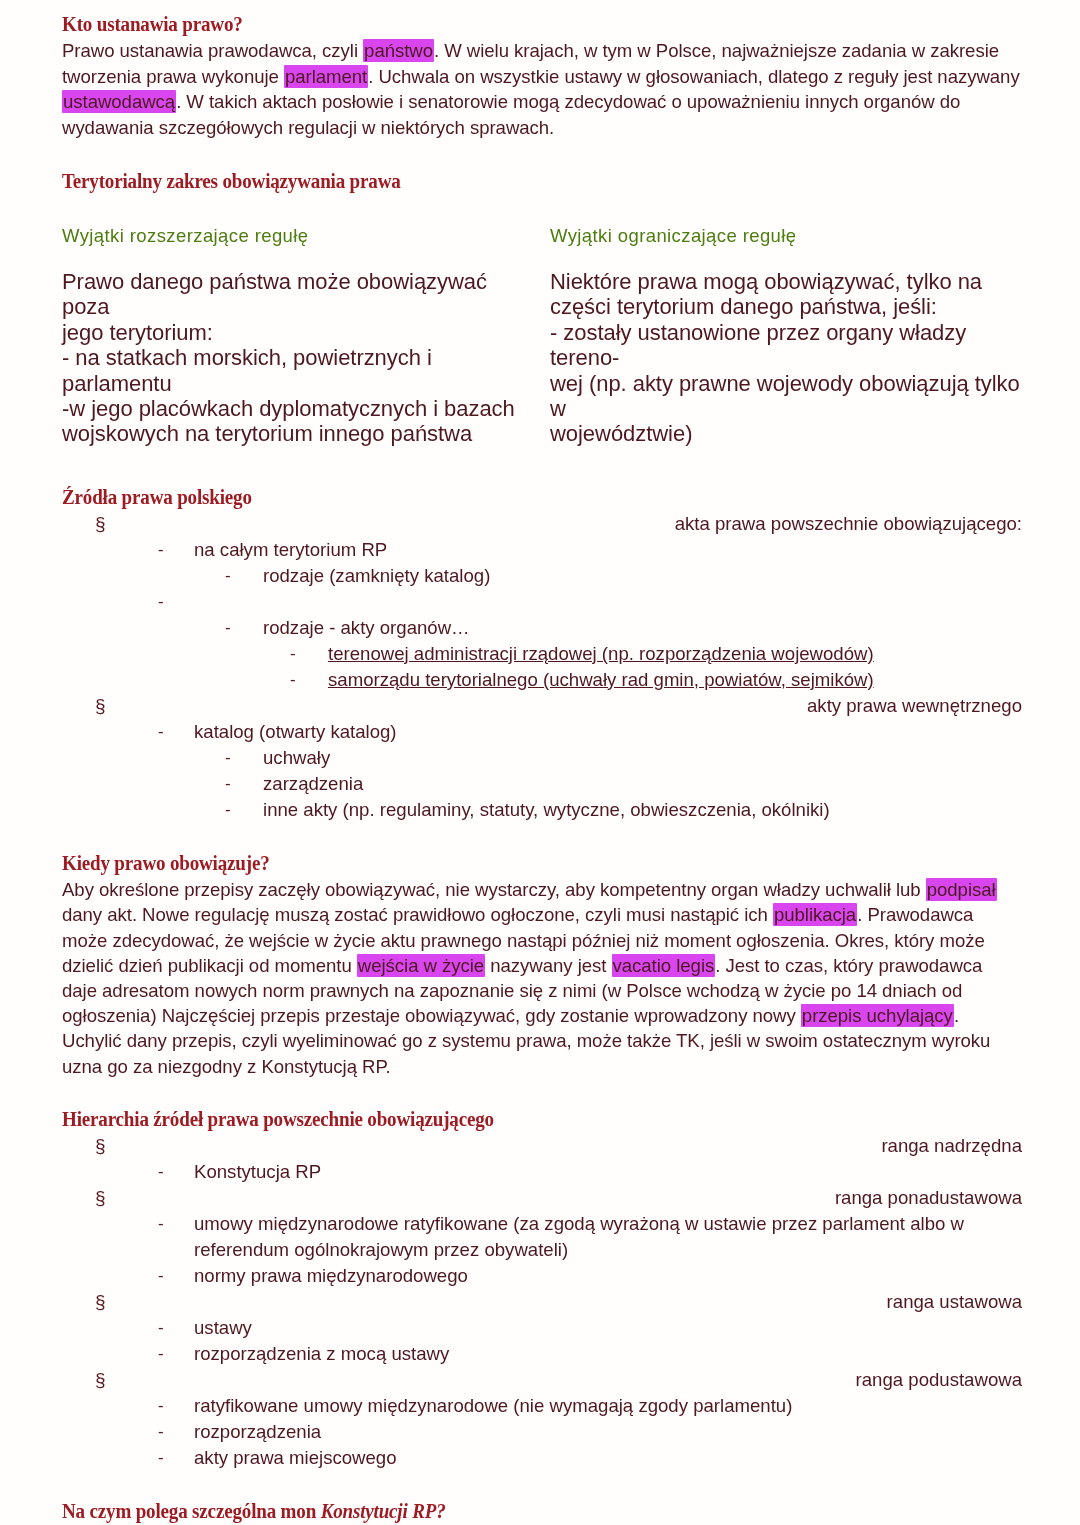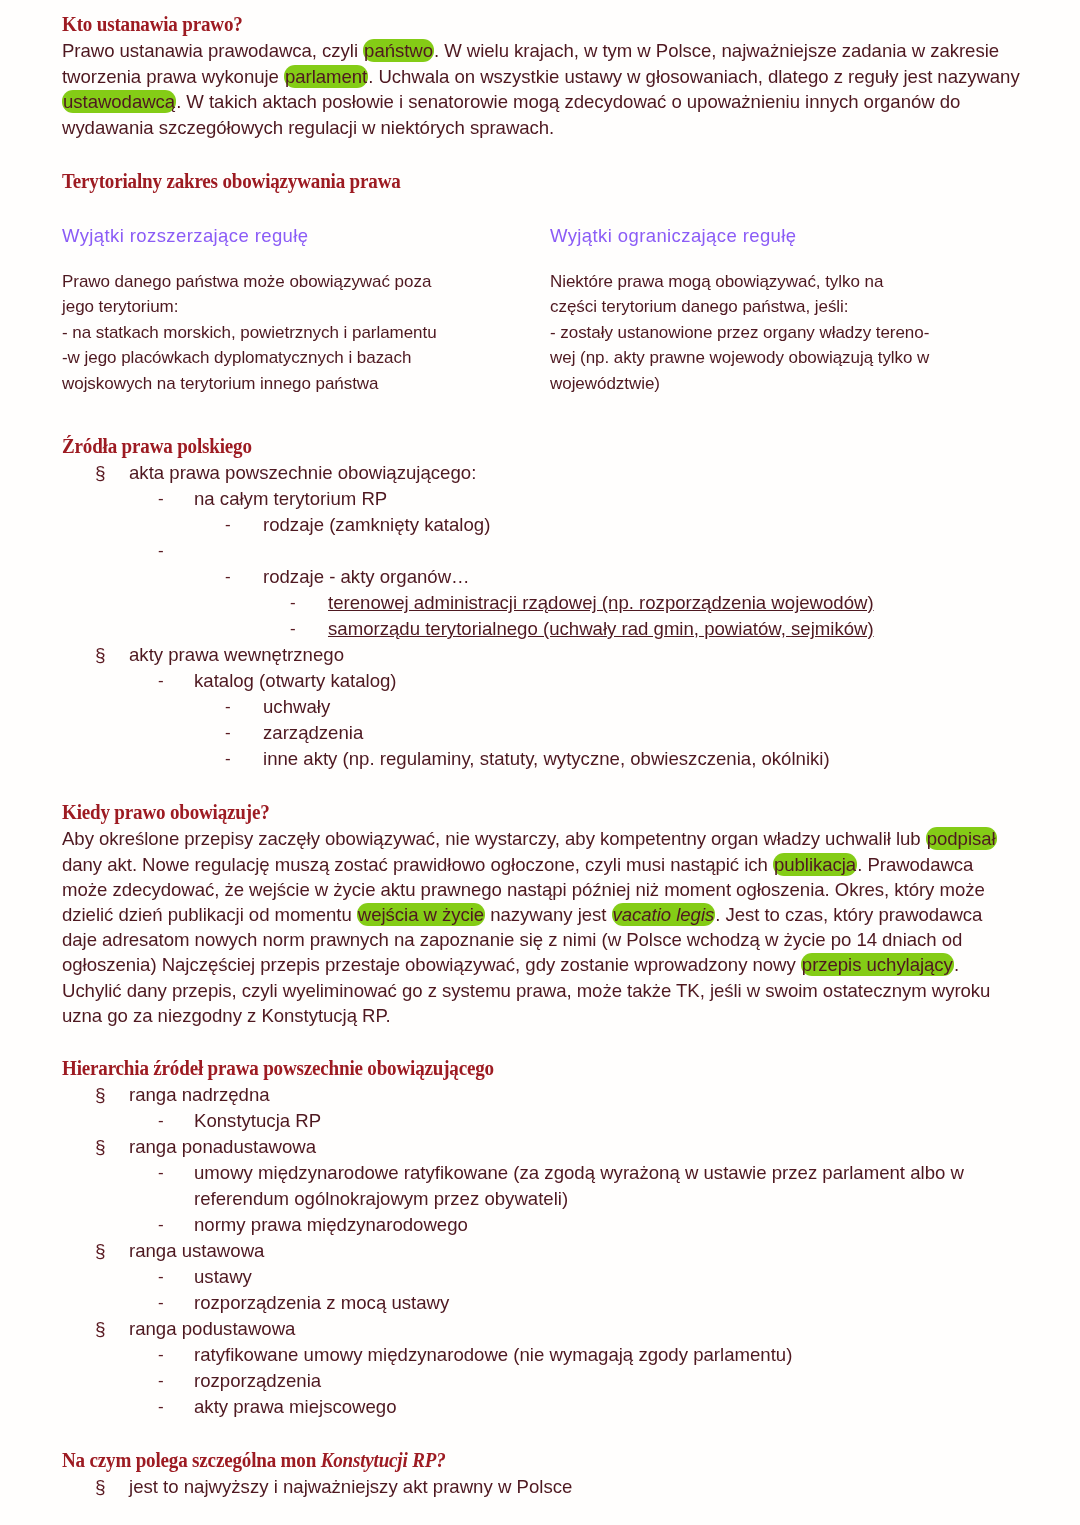--- a/index.html
+++ b/index.html
@@ -39,59 +39,59 @@
     letter-spacing: -0.2px;
     margin: 0 0 2px 0;
     transform: scaleX(0.93);
     transform-origin: left center;
   }
   h2.sec-head .ital {
     font-style: italic;
   }
 
   .sub-head {
-    color: #8b5cf6;
+    color: #4d7c0f;
     font-size: 18.5px;
     line-height: 1.2;
     letter-spacing: 0.4px;
     margin: 0 0 22px 0;
   }
 
   
   p.body {
     font-size: 18.6px;
     line-height: 25.6px;
     margin: 0;
     color: #4e1820;
     letter-spacing: -0.05px;
   }
   p.body.tight {
     line-height: 25.2px;
   }
   .hl {
-    background: #84cc16;
+    background: #d946ef;
     padding: 1px 1px;
-    border-radius: 11px;
-  }
-  .it { font-style: italic; }
+    border-radius: 1px;
+  }
+  .it { }
   .block-gap-md { height: 28px; }
   .block-gap-lg { height: 38px; }
 
   
   .cols {
     display: flex;
     width: 960px;
   }
   .col {
     width: 470px;
     flex: 0 0 470px;
   }
   .col.right { margin-left: 18px; }
   .col p.body {
-    font-size: 17px;
+    font-size: 22px;
     line-height: 25.4px;
   }
 
   
   .outline { margin: 0; padding: 0; }
   .oline {
     display: flex;
     font-size: 18.6px;
     line-height: 26px;
     color: #4e1820;
@@ -100,21 +100,21 @@
   .marker {
     flex: 0 0 auto;
     text-align: left;
     color: #5a1a22;
   }
   .otext {
     flex: 1 1 auto;
   }
   
   .lv1 .marker { width: 30px; margin-left: 33px; font-size: 19px; }
-  .lv1 .otext  { margin-left: 4px; }
+  .lv1 .otext  { margin-left: 4px; text-align: right; }
   
   .lv2 .marker { width: 36px; margin-left: 96px; font-size: 17px; }
   .lv2 .otext  { margin-left: 0px; }
   
   .lv3 .marker { width: 38px; margin-left: 163px; font-size: 17px; }
   .lv3 .otext  { margin-left: 0px; }
   
   .lv4 .marker { width: 38px; margin-left: 228px; font-size: 17px; }
   .lv4 .otext  { margin-left: 0px; text-decoration: underline; }
 </style>

